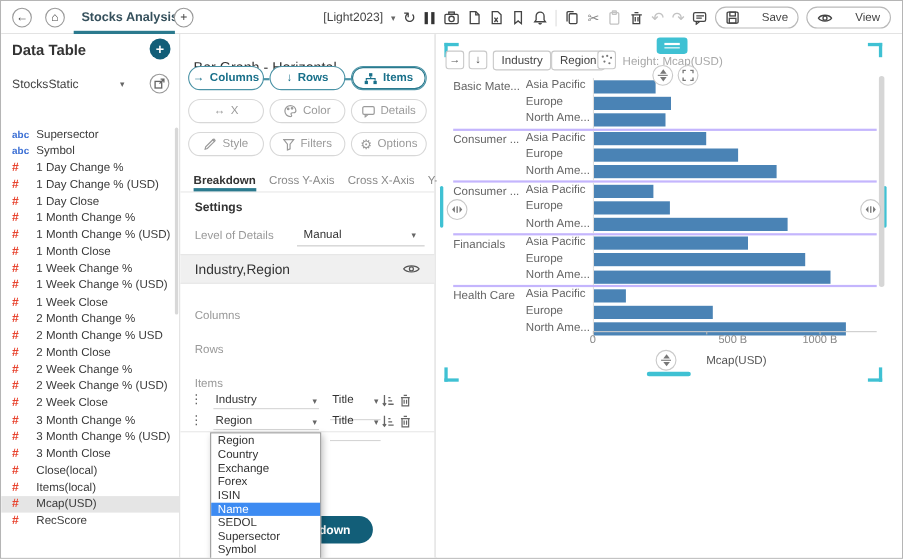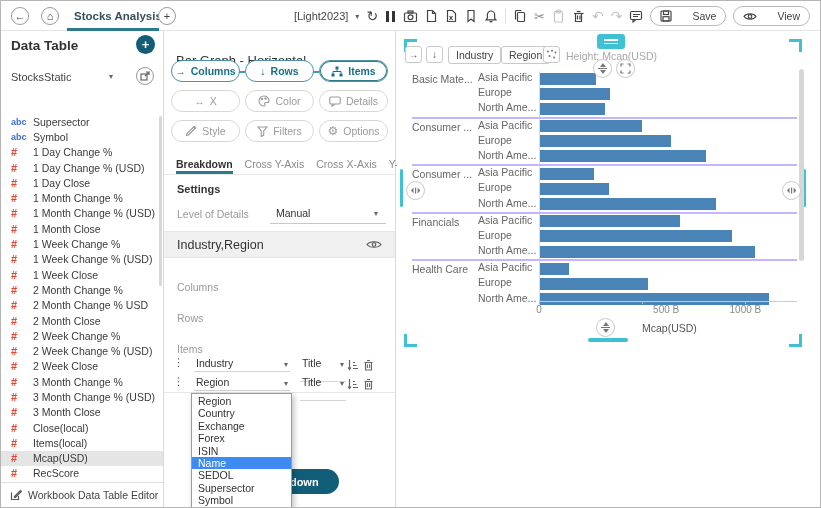--- a/index.html
+++ b/index.html
@@ -339,27 +339,20 @@
           <span class="col-ico num">#</span>
           <span class="col-name">Mcap(USD)</span>
         </div>
         <div class="col-row">
           <span class="col-ico num">#</span>
           <span class="col-name">RecScore</span>
         </div>
       </div>
     <div class="lp-scroll"></div>
 
-    <div class="lp-footer">
-      <svg width="12" height="12" fill="none" stroke="#555" stroke-width="1.2">
-          <path d="M1.5 3.5v7h7V7"></path>
-          <path d="M4.5 7.5L10.5 1.5l1 1-6 6h-1z"></path>
-        </svg>
-      <span>Workbook Data Table Editor</span>
-    </div>
   </div>
 
   <div class="mid-panel">
     <div class="mp-title">Bar Graph - Horizontal</div>
 
     <div class="btnrow teal" style="top:29px;">
       <div class="pbtn">
         <span>→</span>
         <span>Columns</span>
       </div>

